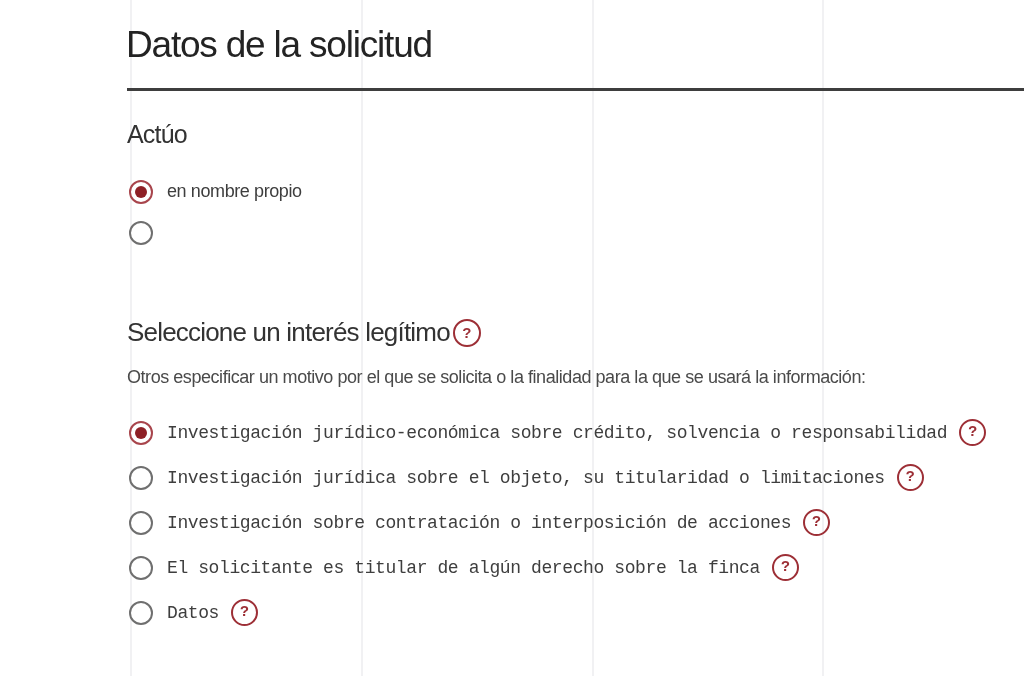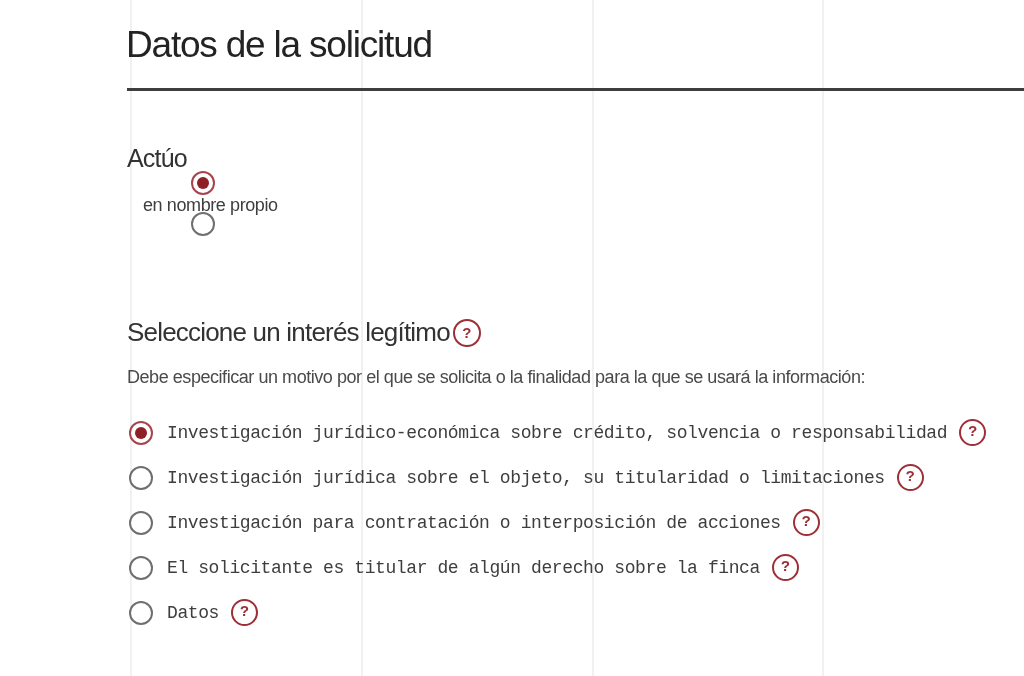--- a/index.html
+++ b/index.html
@@ -31,39 +31,39 @@
   .title-rule {
     position: absolute; left: 127px; right: 0; top: 88px;
     height: 3px; background: #3e3e3e;
   }
 
   .section-heading {
     margin: 0; font-weight: 400; color: #333333;
     letter-spacing: -0.8px; white-space: nowrap;
   }
   .actuo-heading-wrap { position: absolute; left: 127px; top: 120px; }
-  .actuo-heading-wrap .section-heading { font-size: 25px; margin-top: 24px; }
+  .actuo-heading-wrap .section-heading { font-size: 25px; }
 
   #actuo-options { position: absolute; left: 129px; top: 171px; }
   #interes-heading-row {
     position: absolute; left: 127px; top: 317px;
     display: flex; align-items: center; gap: 3px;
   }
   #interes-heading-row .section-heading { font-size: 26px; }
 
   .interes-desc {
     position: absolute; left: 127px; top: 367px; margin: 0;
     font-size: 18px; color: #4a4a4a; letter-spacing: -0.45px;
     white-space: nowrap;
   }
 
   #interes-options { position: absolute; left: 129px; top: 410px; }
 
   .radio-row { display: flex; align-items: center; cursor: pointer; }
-  .row-actuo { height: 41px; flex-direction: column; }
+  .row-actuo { height: 41px; }
   .row-interes { height: 45px; font-family: Liberation Mono, monospace; }
 
   .radio {
     box-sizing: border-box; width: 24px; height: 24px;
     border: 2px solid #6f6f6f; border-radius: 50%;
     background: #ffffff; flex: 0 0 auto;
     display: flex; align-items: center; justify-content: center;
   }
   .radio.checked { border-color: #a8454c; }
   .radio .dot { width: 12px; height: 12px; border-radius: 50%; background: transparent; }
@@ -111,41 +111,41 @@
         <span class="radio">
           <span class="dot"></span>
         </span>
       </label>
     </div>
 
   <div id="interes-heading-row">
     <h2 class="section-heading">Seleccione un interés legítimo</h2>
     <span class="help-icon">?</span>
   </div>
-  <p class="interes-desc">Debe especificar un motivo por el que se solicita o la finalidad para la que se usará la información:</p>
+  <p class="interes-desc">Otros especificar un motivo por el que se solicita o la finalidad para la que se usará la información:</p>
   <div id="interes-options">
       <label class="radio-row row-interes">
         <span class="radio checked">
           <span class="dot"></span>
         </span>
         <span class="radio-label">Investigación jurídico-económica sobre crédito, solvencia o responsabilidad</span>
         <span class="help-icon">?</span>
       </label>
       <label class="radio-row row-interes">
         <span class="radio">
           <span class="dot"></span>
         </span>
         <span class="radio-label">Investigación jurídica sobre el objeto, su titularidad o limitaciones</span>
         <span class="help-icon">?</span>
       </label>
       <label class="radio-row row-interes">
         <span class="radio">
           <span class="dot"></span>
         </span>
-        <span class="radio-label">Investigación para contratación o interposición de acciones</span>
+        <span class="radio-label">Investigación sobre contratación o interposición de acciones</span>
         <span class="help-icon">?</span>
       </label>
       <label class="radio-row row-interes">
         <span class="radio">
           <span class="dot"></span>
         </span>
         <span class="radio-label">El solicitante es titular de algún derecho sobre la finca</span>
         <span class="help-icon">?</span>
       </label>
       <label class="radio-row row-interes">

